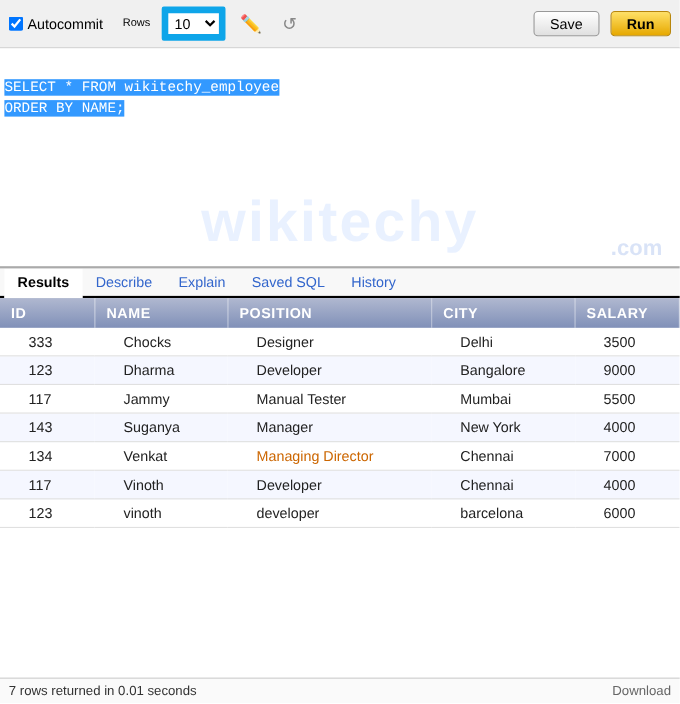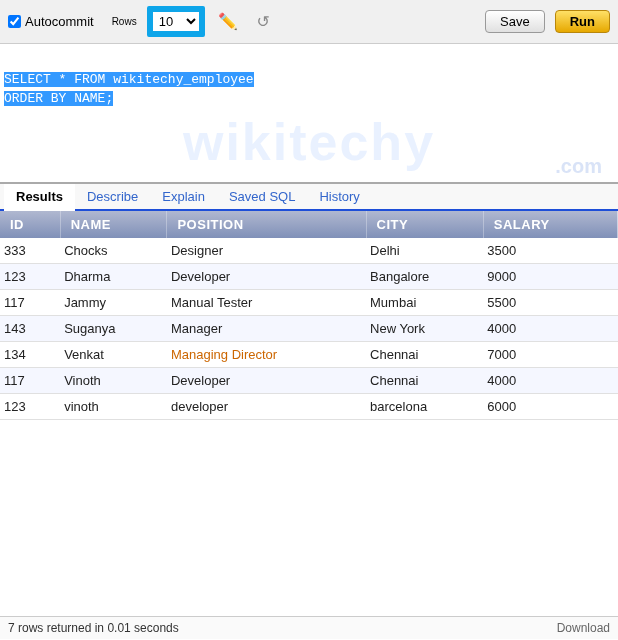--- a/index.html
+++ b/index.html
@@ -63,21 +63,21 @@
       background: linear-gradient(to bottom, #ffe066, #e6a800);
       border-radius: 4px;
       cursor: pointer;
       font-weight: bold;
     }
 
     
     .editor-area {
       background: #fff;
       border-bottom: 2px solid #aaa;
-      height: 140px;
+      height: 200px;
       padding: 6px 4px;
       position: relative;
       overflow: hidden;
     }
     .sql-text {
       font-family: 'Courier New', monospace;
       font-size: 13px;
       line-height: 1.5;
       white-space: pre;
     }
@@ -106,21 +106,21 @@
       font-size: 20px;
       color: rgba(180,200,240,0.5);
       font-family: Arial, sans-serif;
       font-weight: bold;
     }
 
     
     .tabs-bar {
       display: flex;
       align-items: flex-end;
-      border-bottom: 2px solid #1d4ed8;
+      border-bottom: 2px solid #000000;
       padding: 0 4px;
       background: #f8f8f8;
     }
     .tab {
       padding: 5px 12px;
       font-size: 13px;
       cursor: pointer;
       color: #666;
       border-bottom: 2px solid transparent;
       margin-bottom: -2px;
@@ -153,21 +153,21 @@
       letter-spacing: 0.5px;
       border-right: 1px solid rgba(255,255,255,0.3);
     }
     tbody tr {
       border-bottom: 1px solid #e0e0e0;
     }
     tbody tr:nth-child(even) {
       background: #f5f7ff;
     }
     tbody td {
-      padding: 5px 4px;
+      padding: 5px 26px;
       color: #222;
     }
 
     
     .status-bar {
       display: flex;
       align-items: flex-end;
       padding: 4px 8px;
       border-top: 1px solid #ccc;
       font-size: 12px;

